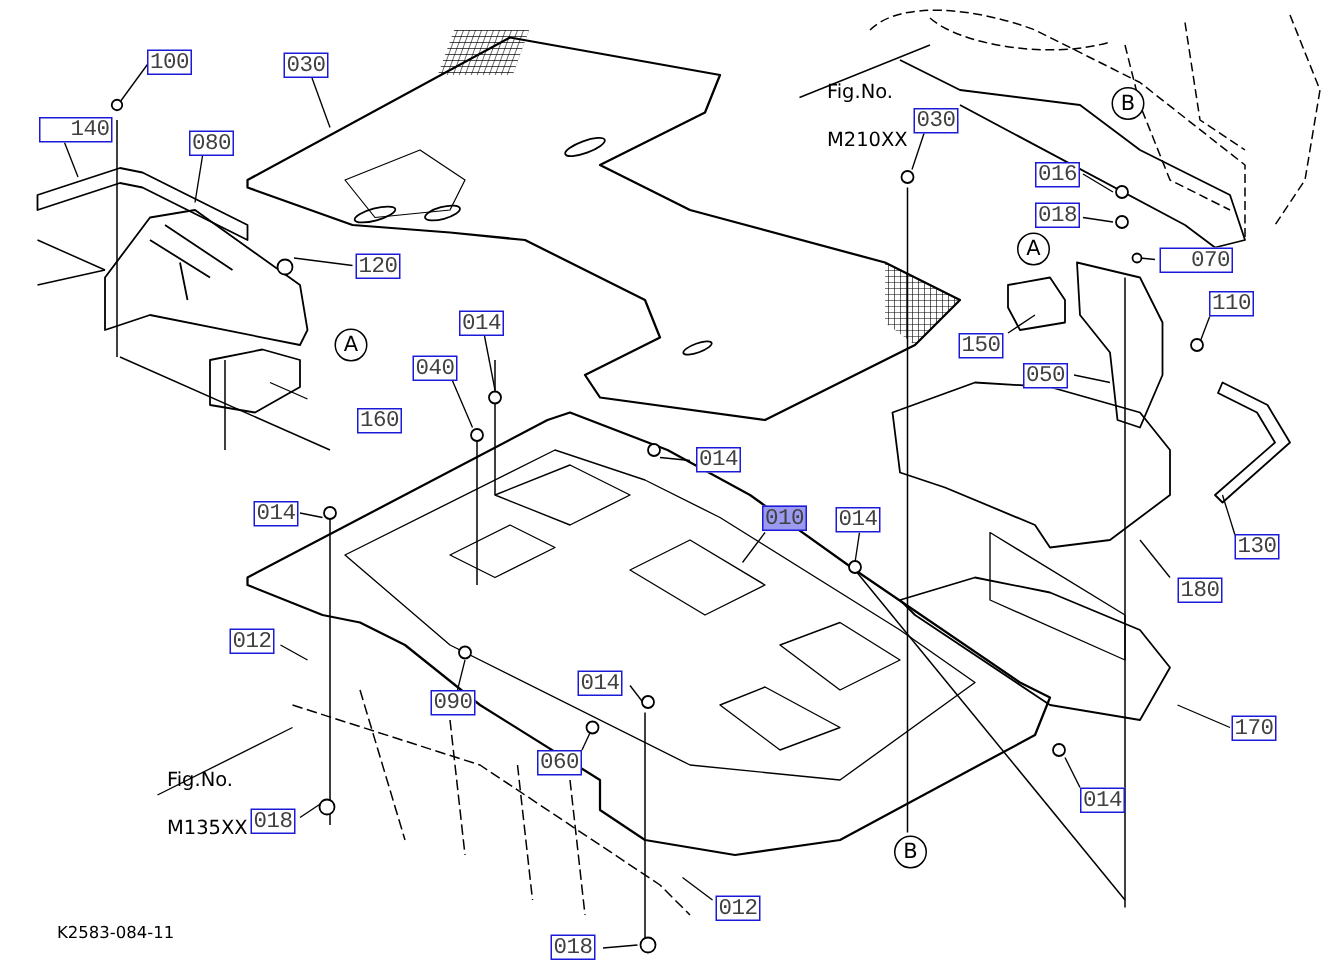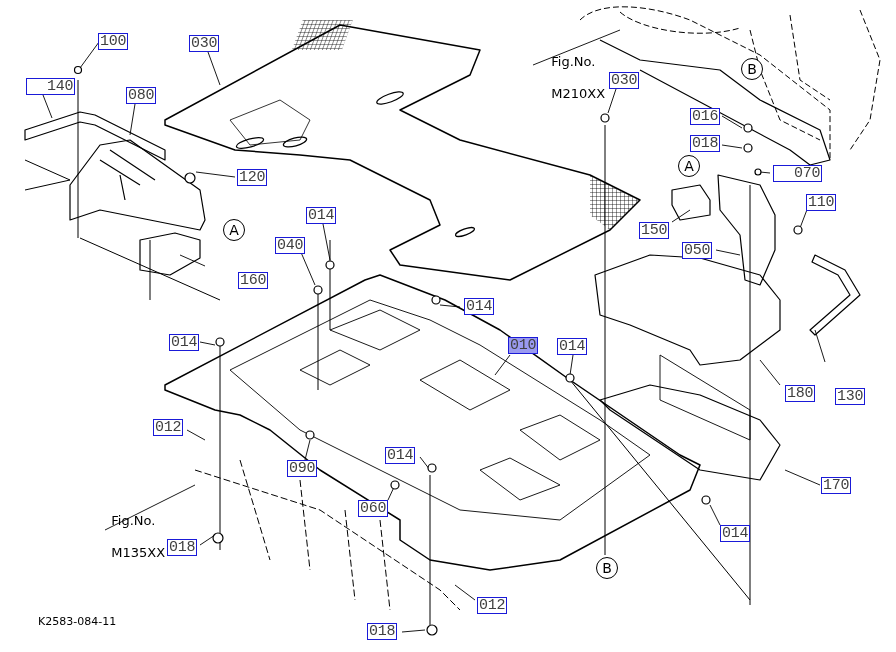--- a/index.html
+++ b/index.html
@@ -167,21 +167,21 @@
 <div class="lbl" style="left: 806px; top: 194px; border-color: rgb(26, 26, 216);">110</div>
 <div class="lbl" style="left: 639px; top: 222px; border-color: rgb(26, 26, 216);">150</div>
 <div class="lbl" style="left: 682px; top: 242px; border-color: rgb(26, 26, 216);">050</div>
 <div class="lbl" style="left: 306px; top: 207px; border-color: rgb(26, 26, 216);">014</div>
 <div class="lbl" style="left: 275px; top: 237px; border-color: rgb(26, 26, 216);">040</div>
 <div class="lbl" style="left: 238px; top: 272px; border-color: rgb(26, 26, 216);">160</div>
 <div class="lbl" style="left: 464px; top: 298px; border-color: rgb(26, 26, 216);">014</div>
 <div class="lbl" style="left: 169px; top: 334px; border-color: rgb(26, 26, 216);">014</div>
 <div class="lbl hl" style="left: 508px; top: 337px; background: rgb(154, 154, 240); border-color: rgb(26, 26, 216);">010</div>
 <div class="lbl" style="left: 557px; top: 338px; border-color: rgb(26, 26, 216);">014</div>
-<div class="lbl" style="left: 823px; top: 388px; border-color: rgb(26, 26, 216); margin-left: 12px;">130</div>
+<div class="lbl" style="left: 823px; top: 356px; border-color: rgb(26, 26, 216);">130</div>
 <div class="lbl" style="left: 785px; top: 385px; border-color: rgb(26, 26, 216);">180</div>
 <div class="lbl" style="left: 153px; top: 419px; border-color: rgb(26, 26, 216);">012</div>
 <div class="lbl" style="left: 287px; top: 460px; border-color: rgb(26, 26, 216);">090</div>
 <div class="lbl" style="left: 385px; top: 447px; border-color: rgb(26, 26, 216);">014</div>
 <div class="lbl" style="left: 358px; top: 500px; border-color: rgb(26, 26, 216); text-align: center;">060</div>
 <div class="lbl" style="left: 821px; top: 477px; border-color: rgb(26, 26, 216);">170</div>
 <div class="lbl" style="left: 167px; top: 539px; border-color: rgb(26, 26, 216);">018</div>
 <div class="lbl" style="left: 720px; top: 525px; border-color: rgb(26, 26, 216);">014</div>
 <div class="lbl" style="left: 477px; top: 597px; border-color: rgb(26, 26, 216);">012</div>
 <div class="lbl" style="left: 367px; top: 623px; border-color: rgb(26, 26, 216);">018</div>

